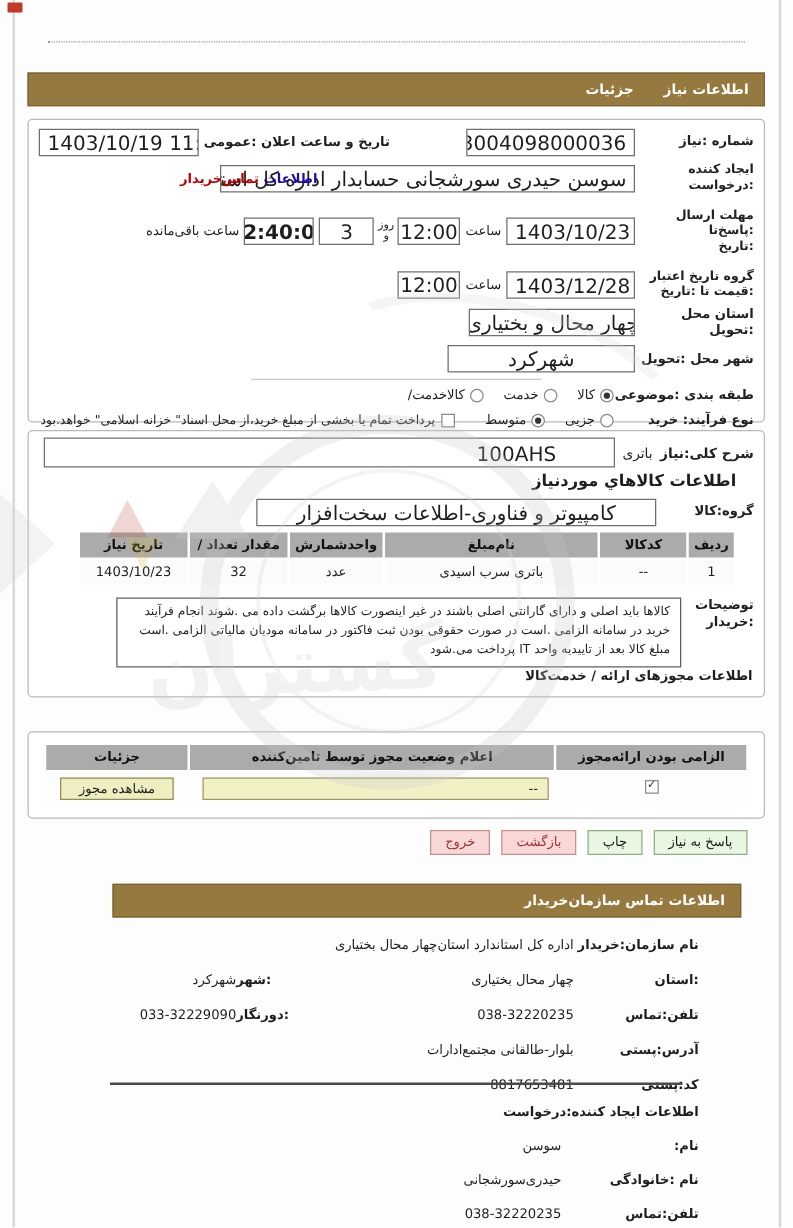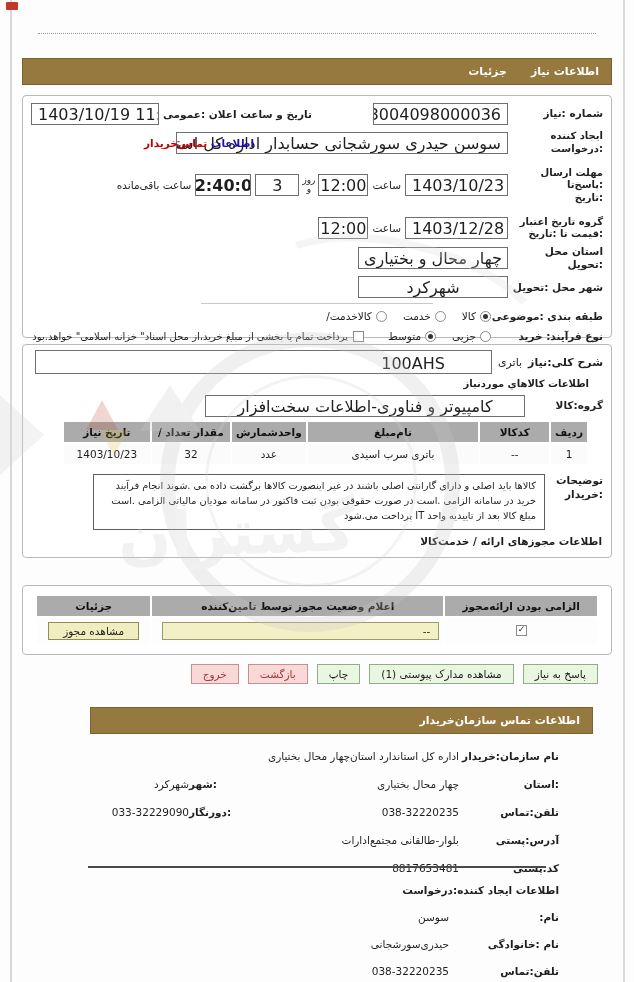--- a/index.html
+++ b/index.html
@@ -52,21 +52,21 @@
   .opt-lbl{font-size:10.5px;margin-left:16px;white-space:nowrap}
   .cb{flex:none;width:11px;height:11px;border:1px solid #8a8a8a;background:#fff;margin-left:5px;position:relative}
   .cb.checked::after{content:"✓";position:absolute;top:-2px;left:1px;font-size:9px;color:#333}
   .cb-lbl{font-size:10px;white-space:nowrap;overflow:hidden}
 
   .bold-inline{font-weight:bold;font-size:11px;white-space:nowrap}
   .desc-item{margin:0 6px;font-size:11px}
   .desc-box{flex:1;margin-left:4px}
   .desc-box .val{margin-right:40px}
 
-  .sec-title{font-weight:bold;font-size:10px;margin:4px 14px 5px 0}
+  .sec-title{font-weight:bold;font-size:13px;margin:4px 14px 5px 0}
 
   table{border-collapse:separate;border-spacing:2px;font-size:10.5px}
   .items-table{width:calc(100% - 45px);margin:2px 14px 0 30px}
   th{background:#ababab;color:#111;font-weight:bold;height:20px;padding:0 4px;white-space:nowrap}
   td{background:#fbfbfb;text-align:center;height:20px;padding:0 4px;white-space:nowrap}
   .c-row{width:30px}.c-code{width:80px}.c-name{width:200px}.c-unit{width:70px}.c-qty{width:80px}.c-date{width:92px}
 
   .notes-row{align-items:flex-start;margin-top:8px}
   .notes-label{flex:none;width:58px;font-weight:bold;font-size:10.5px;line-height:1.3}
   .notes-box{border:1px solid #5e5e5e;background:#fff;height:56px;flex:1;margin-left:62px;
@@ -196,21 +196,21 @@
         <span class="ltr">1403/12/28</span>
       </div>
     <span class="small-lbl">ساعت</span>
     <div class="inp center" style="width:50px">
         <span class="ltr">12:00</span>
       </div>
   </div>
 
   <div class="frow">
     <div class="flabel">استان محل :تحویل</div>
-    <div class="inp center" style="width:150px">
+    <div class="inp center" style="width:133px">
         <span>چهار محال و بختیاری</span>
       </div>
   </div>
 
   <div class="frow">
     <div class="flabel">شهر محل :تحویل</div>
     <div class="inp center" style="width:150px">
         <span>شهرکرد</span>
       </div>
   </div>
@@ -315,21 +315,20 @@
         <td>
           <span class="yellow-btn">مشاهده مجوز</span>
         </td>
       </tr>
     </tbody>
   </table>
 </div>
 
 <div class="actions">
   <span class="btn green">پاسخ به نیاز</span>
-  <span class="btn green">مشاهده مدارک پیوستی (1)</span>
   <span class="btn green">چاپ</span>
   <span class="btn pink">بازگشت</span>
   <span class="btn pink">خروج</span>
 </div>
 
 <div class="bar bar2">
   <span>اطلاعات تماس سازمان‌خریدار</span>
 </div>
 
 <div class="contact">

